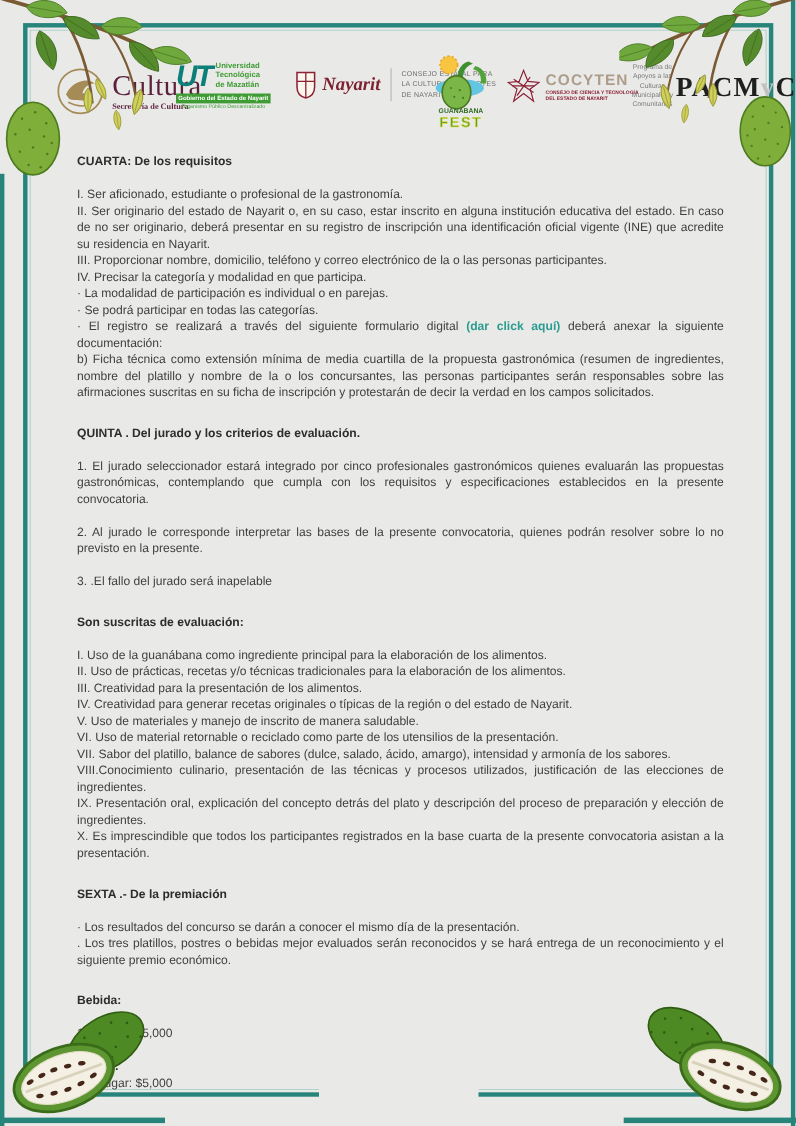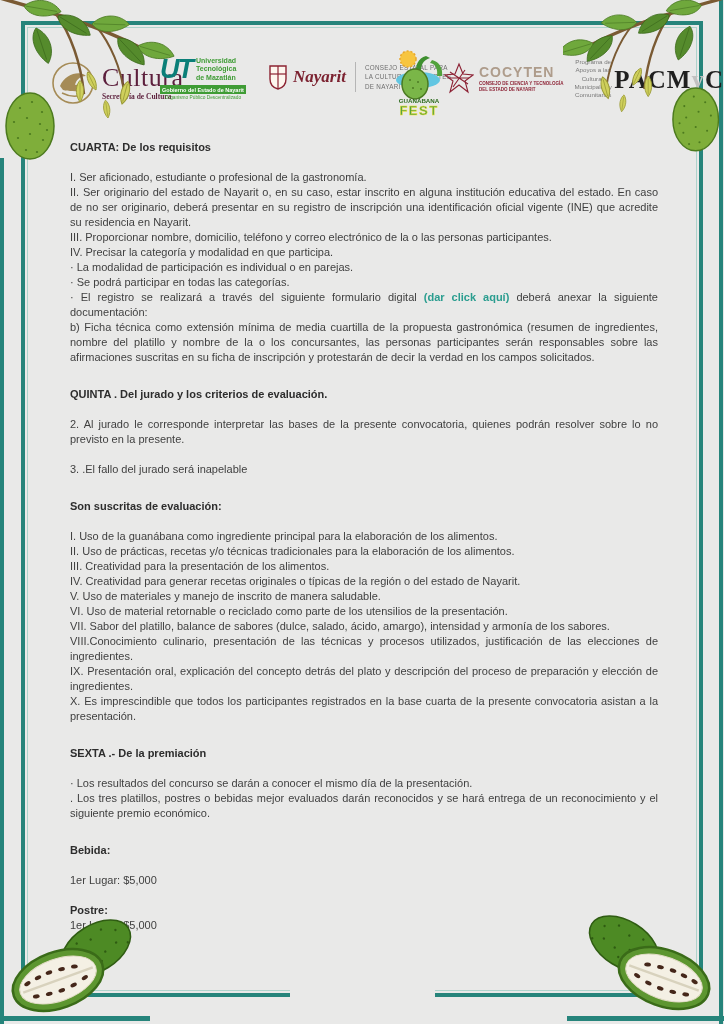--- a/index.html
+++ b/index.html
@@ -45,21 +45,21 @@
   .ut-bar { background:#3f9c35; color:#fff; font-size:5.5px; font-weight:bold; text-align:center; padding:1.5px 2px; margin-top:2px; }
   .ut-sub { color:#3f9c35; font-size:4.8px; text-align:center; margin-top:1px; }
 
   .logo-nayarit { left:268px; top:12px; gap:5px;justify-content:flex-end; }
   .nay-script { font-family:"Liberation Serif", serif; font-style:italic; font-weight:bold; font-size:17px; color:#7c2230; }
   .nay-div { width:1px; height:30px; background:#b5b5b5; margin:0 4px; }
   .nay-consejo { font-size:6.3px; color:#6e6e6e; line-height:1.45; letter-spacing:.3px; }
 
   .logo-fest { left:388px; top:-4px; }
 
-  .logo-cocyten { left:444px; top:12px; gap:5px; }
+  .logo-cocyten { left:461px; top:12px; gap:5px; }
   .cocy-words { line-height:1; }
   .cocy-main { font-size:14px; font-weight:bold; color:#ae9c8b; letter-spacing:1px; }
   .cocy-sub { font-size:4.5px; color:#8c2033; font-weight:bold; line-height:1.4; margin-top:2px; }
 
   .logo-pacmyc { left:572px; top:8px; flex-direction:row; align-items:center; }
   .pac-tag { font-size:6.2px; color:#7a7a7a; line-height:1.35; text-align:center; }
   .pac-word { font-family:"Liberation Serif", serif; font-weight:bold; font-size:25px; color:#1f1f1f; line-height:1; margin-top:2px; letter-spacing:1px; }
   .pac-word .y { color:#c2c1c0; }
 
   
@@ -283,38 +283,39 @@
     <p class="just para-gap">I. Ser aficionado, estudiante o profesional de la gastronomía.</p>
     <p class="just">II. Ser originario del estado de Nayarit o, en su caso, estar inscrito en alguna institución educativa del estado. En caso de no ser originario, deberá presentar en su registro de inscripción una identificación oficial vigente (INE) que acredite su residencia en Nayarit.</p>
     <p class="just">III. Proporcionar nombre, domicilio, teléfono y correo electrónico de la o las personas participantes.</p>
     <p class="just">IV. Precisar la categoría y modalidad en que participa.</p>
     <p class="just">· La modalidad de participación es individual o en parejas.</p>
     <p class="just">· Se podrá participar en todas las categorías.</p>
     <p class="just"><span>· El registro se realizará a través del siguiente formulario digital </span><a class="doclink">(dar click aquí)</a><span>  deberá anexar la siguiente documentación:</span></p>
     <p class="just">b) Ficha técnica como extensión mínima de media cuartilla de la propuesta gastronómica (resumen de ingredientes, nombre del platillo y nombre de la o los concursantes, las personas participantes serán responsables sobre las afirmaciones suscritas en su ficha de inscripción y protestarán de decir la verdad en los campos solicitados.</p>
 
     <p class="h sec-gap">QUINTA . Del jurado y los criterios de evaluación.</p>
+    <p class="just para-gap">1. El jurado seleccionador estará integrado por cinco profesionales gastronómicos quienes evaluarán las propuestas gastronómicas, contemplando que cumpla con los requisitos y especificaciones establecidos en la presente convocatoria.</p>
     <p class="just para-gap">2. Al jurado le corresponde interpretar las bases de la presente convocatoria, quienes podrán resolver sobre lo no previsto en la presente.</p>
     <p class="just para-gap">3. .El fallo del jurado será inapelable</p>
 
     <p class="h sec-gap">Son suscritas de evaluación:</p>
     <p class="just para-gap">I. Uso de la guanábana como ingrediente principal para la elaboración de los alimentos.</p>
     <p class="just">II. Uso de prácticas, recetas y/o técnicas tradicionales para la elaboración de los alimentos.</p>
     <p class="just">III. Creatividad para la presentación de los alimentos.</p>
     <p class="just">IV. Creatividad para generar recetas originales o típicas de la región o del estado de Nayarit.</p>
     <p class="just">V. Uso de materiales y manejo de inscrito de manera saludable.</p>
     <p class="just">VI. Uso de material retornable o reciclado como parte de los utensilios de la presentación.</p>
     <p class="just">VII. Sabor del platillo, balance de sabores (dulce, salado, ácido, amargo), intensidad y armonía de los sabores.</p>
     <p class="just">VIII.Conocimiento culinario, presentación de las técnicas y procesos utilizados, justificación de las elecciones de ingredientes.</p>
     <p class="just">IX. Presentación oral, explicación del concepto detrás del plato y descripción del proceso de preparación y elección de ingredientes.</p>
     <p class="just">X. Es imprescindible que todos los participantes registrados en la base cuarta de la presente convocatoria asistan a la presentación.</p>
 
     <p class="h sec-gap">SEXTA .- De la premiación</p>
     <p class="just para-gap">· Los resultados del concurso se darán a conocer el mismo día de la presentación.</p>
-    <p class="just">. Los tres platillos, postres o bebidas mejor evaluados darán reconocidos y se hará entrega de un reconocimiento y el siguiente premio económico.</p>
+    <p class="just">. Los tres platillos, postres o bebidas mejor evaluados serán reconocidos y se hará entrega de un reconocimiento y el siguiente premio económico.</p>
 
     <div class="prize-block sec-gap">
       <p class="h">Bebida:</p>
       <p class="prize-val-spaced">1er Lugar: $5,000</p>
     </div>
     <div class="prize-block">
       <p class="h">Postre:</p>
       <p>1er Lugar: $5,000</p>
     </div>
 

